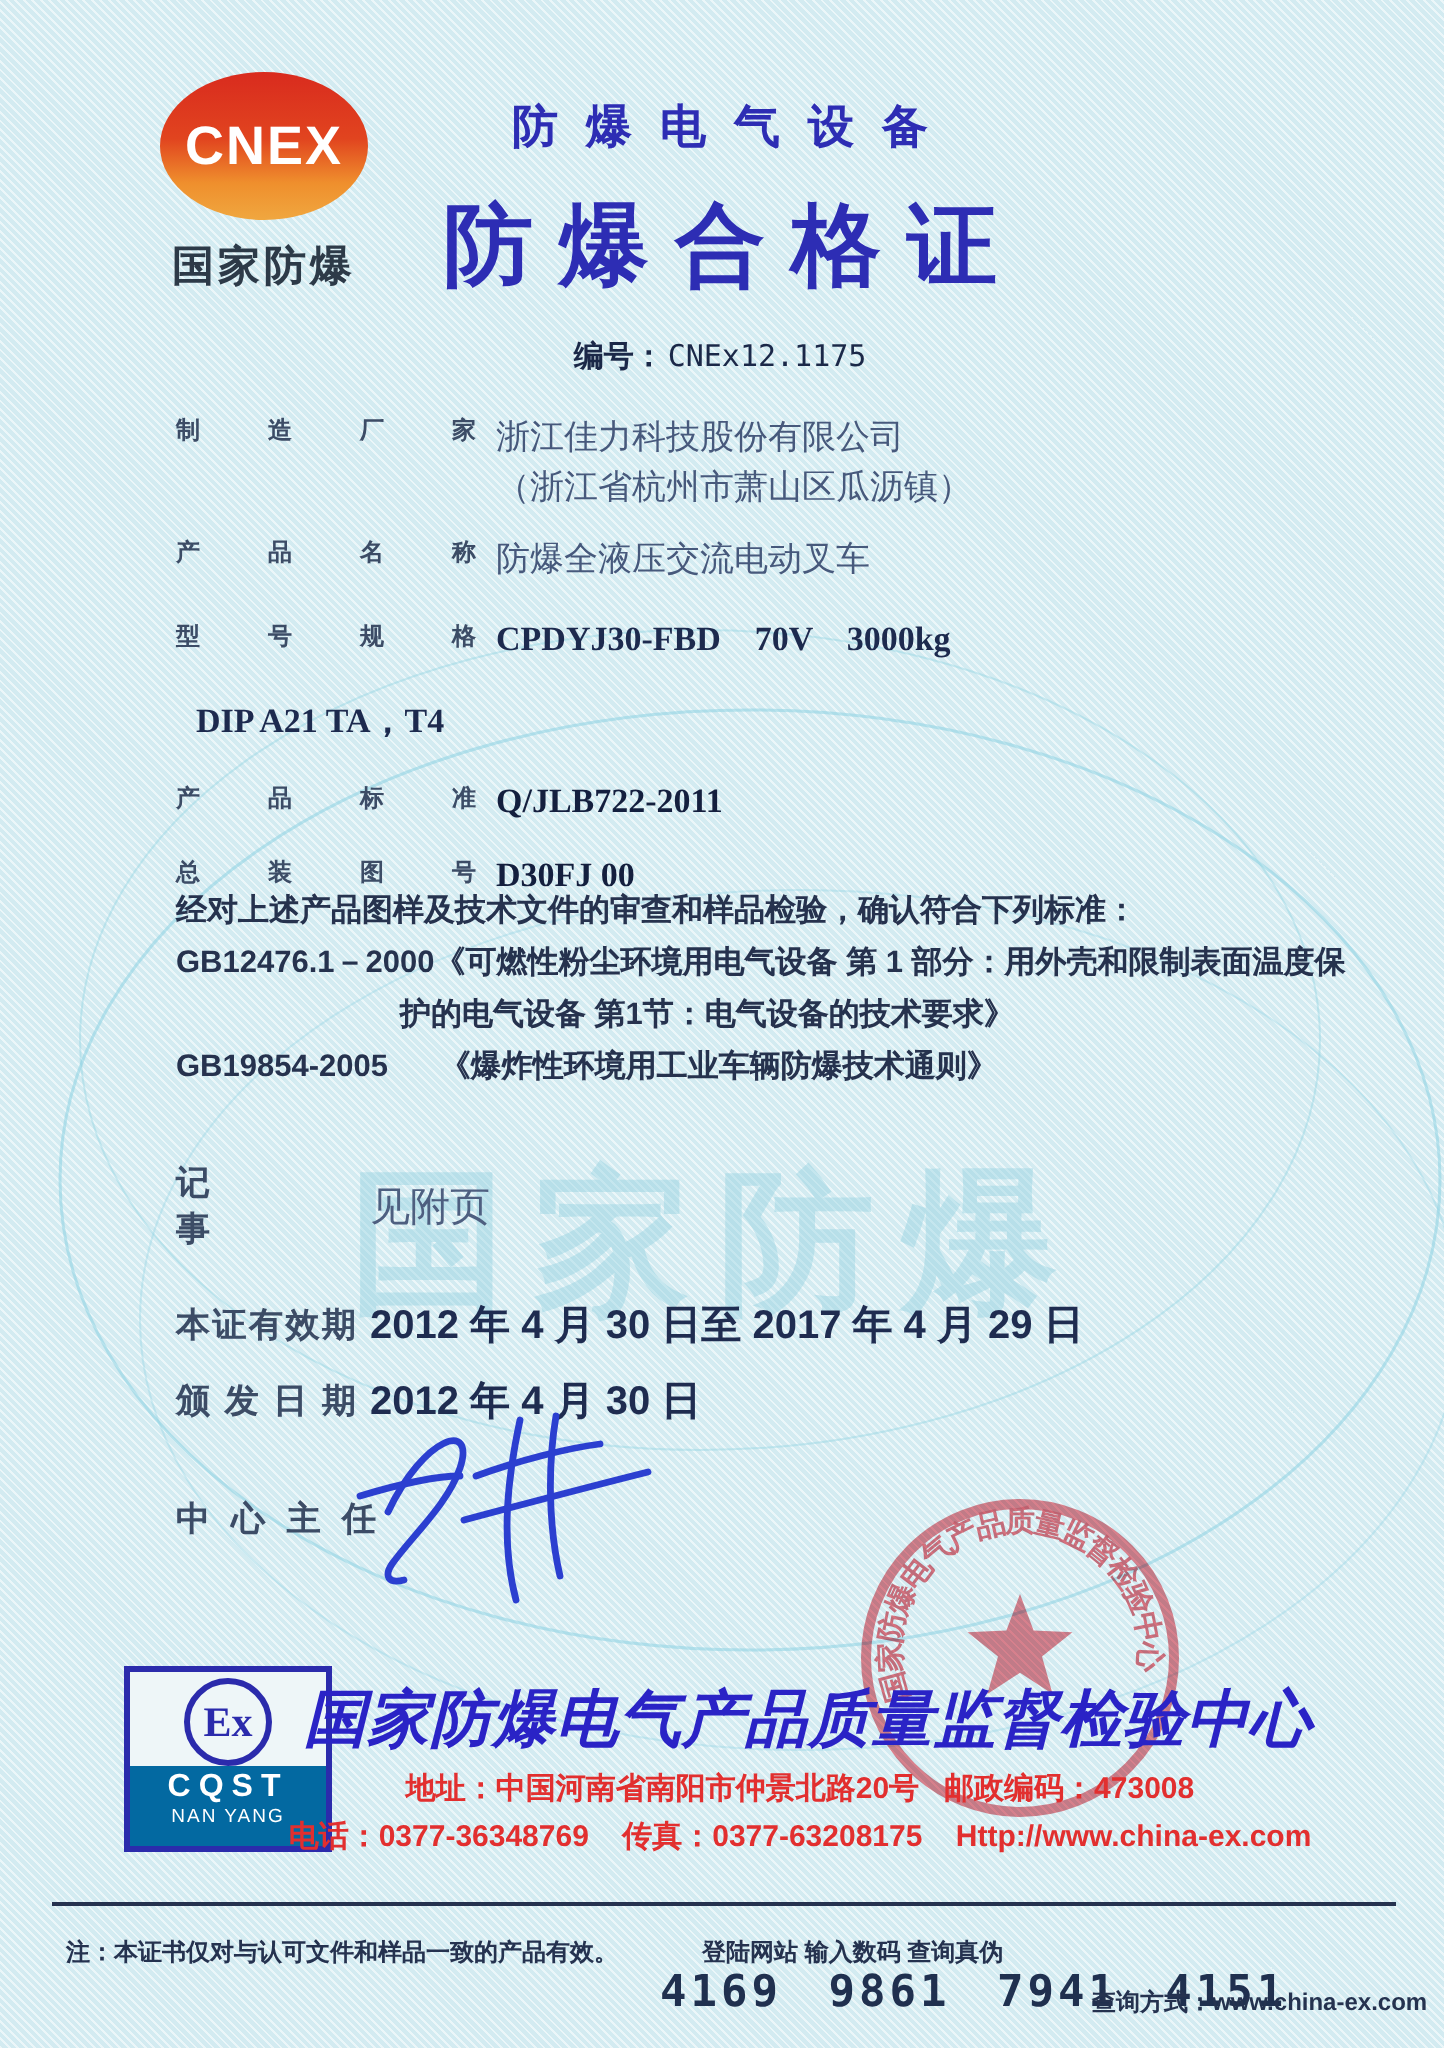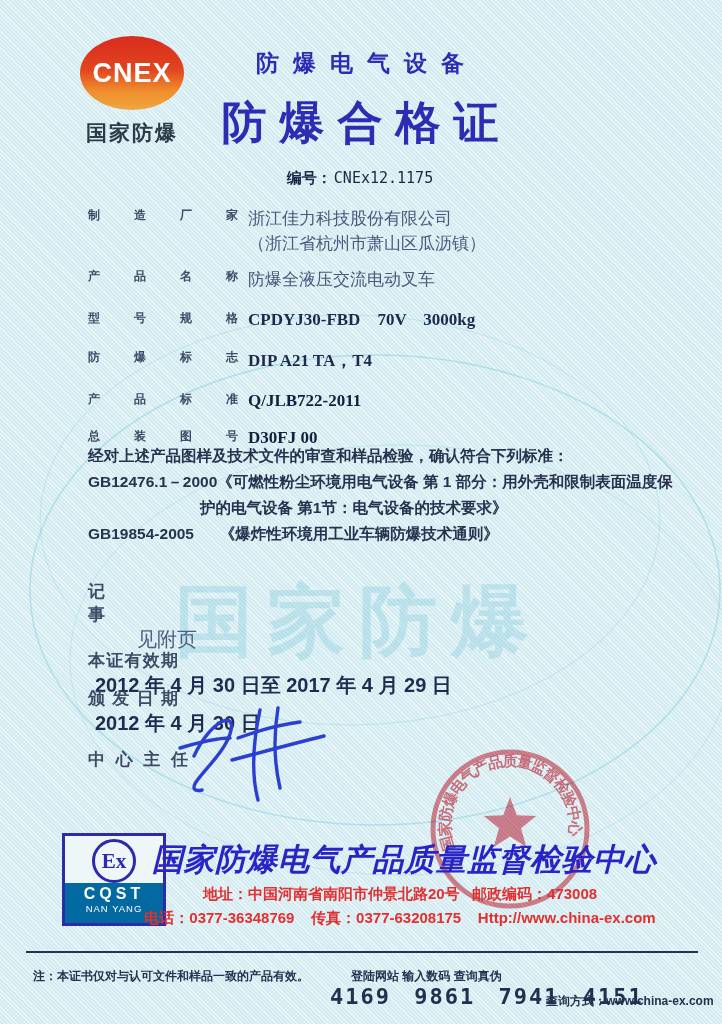--- a/index.html
+++ b/index.html
@@ -45,21 +45,21 @@
   .fvalue { margin-left:10px; font-size:17px; color:#47597c; font-family:"Liberation Serif", serif; white-space:pre; }
   .fvalue.latin { color:#1d2a4e; font-weight:600; }
   .fvalue.boldlatin { color:#141f3e; font-weight:bold; }
   .sub-line { margin-left:160px; margin-top:2px; font-size:17px; color:#47597c; font-family:"Liberation Serif", serif; }
   .mt14 { margin-top:13px; } .mt18 { margin-top:19px; } .mt16 { margin-top:17px; }
   
   .statement { position:absolute; left:88px; top:443px; width:575px; font-size:15.5px; line-height:26px; color:#26324e; font-weight:600; }
   .statement .std { font-weight:600; white-space:pre; }
   .statement .cont { padding-left:112px; }
   
-  .drow { position:absolute; left:88px; display:flex; align-items:flex-start;flex-direction:column; }
+  .drow { position:absolute; left:88px; display:flex; align-items:center; }
   .dlabel { font-size:17px; font-weight:600; color:#3c4c66; text-align:justify; text-align-last:justify; }
   .w50 { width:48px; } .w90 { width:90px; } .w100 { width:100px; }
   .dvalue { font-size:20px; font-weight:600; color:#1f2c50; }
   .dvalue.serifv { font-family:"Liberation Serif", serif; font-weight:normal; color:#4e5f80; }
   .row-records { top:580px; } .row-records .dvalue { margin-left:49px; }
   .row-validity { top:649px; } .row-validity .dvalue { margin-left:7px; }
   .row-issue { top:687px; } .row-issue .dvalue { margin-left:7px; }
   .row-director { top:748px; }
   .signature-svg { position:absolute; left:172px; top:698px; pointer-events:none; }
   
@@ -125,21 +125,20 @@
     <div class="sub-line">（浙江省杭州市萧山区瓜沥镇）</div>
     <div class="frow mt14">
       <div class="flabel">产品名称</div>
       <div class="fvalue">防爆全液压交流电动叉车</div>
     </div>
     <div class="frow mt18">
       <div class="flabel">型号规格</div>
       <div class="fvalue latin">CPDYJ30-FBD    70V    3000kg</div>
     </div>
     <div class="frow mt18">
-      <div class="flabel">防爆标志</div>
       <div class="fvalue latin">DIP A21 TA，T4</div>
     </div>
     <div class="frow mt18">
       <div class="flabel">产品标准</div>
       <div class="fvalue boldlatin">Q/JLB722-2011</div>
     </div>
     <div class="frow mt16">
       <div class="flabel">总装图号</div>
       <div class="fvalue boldlatin">D30FJ 00</div>
     </div>

